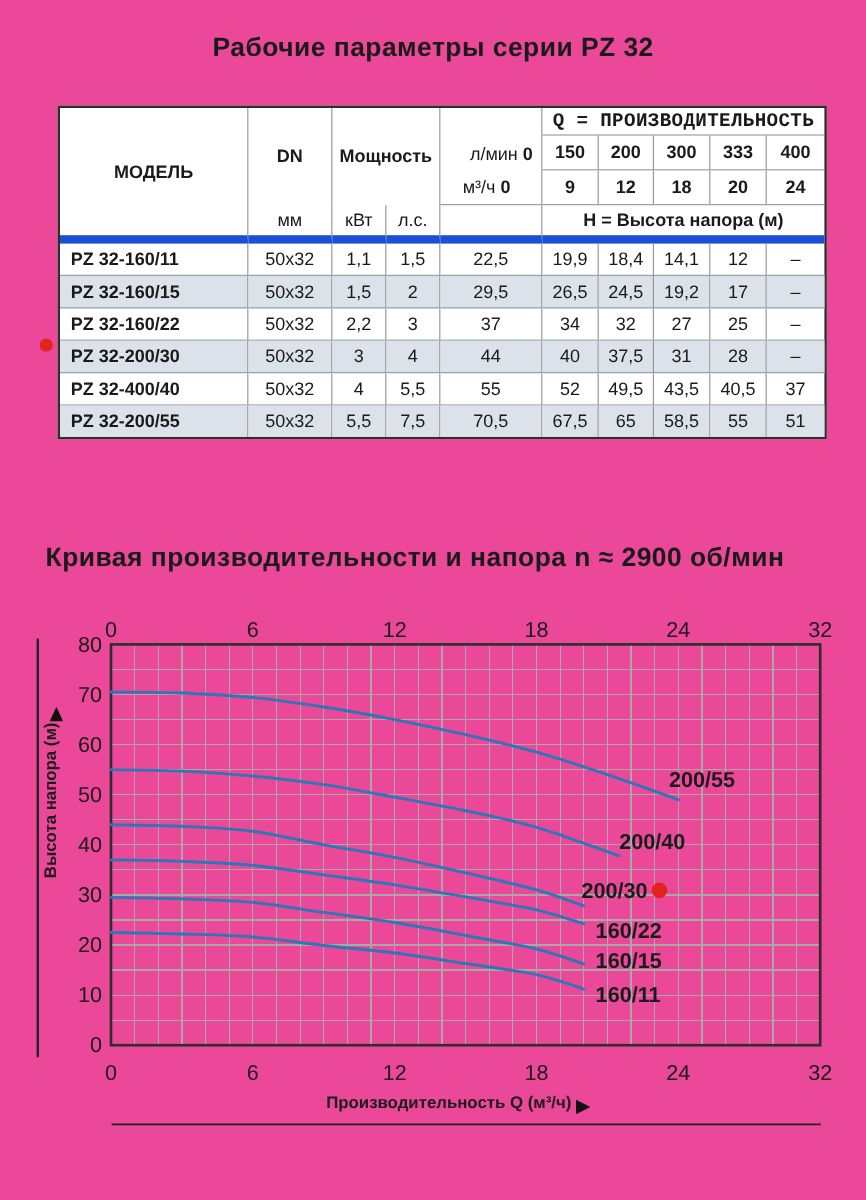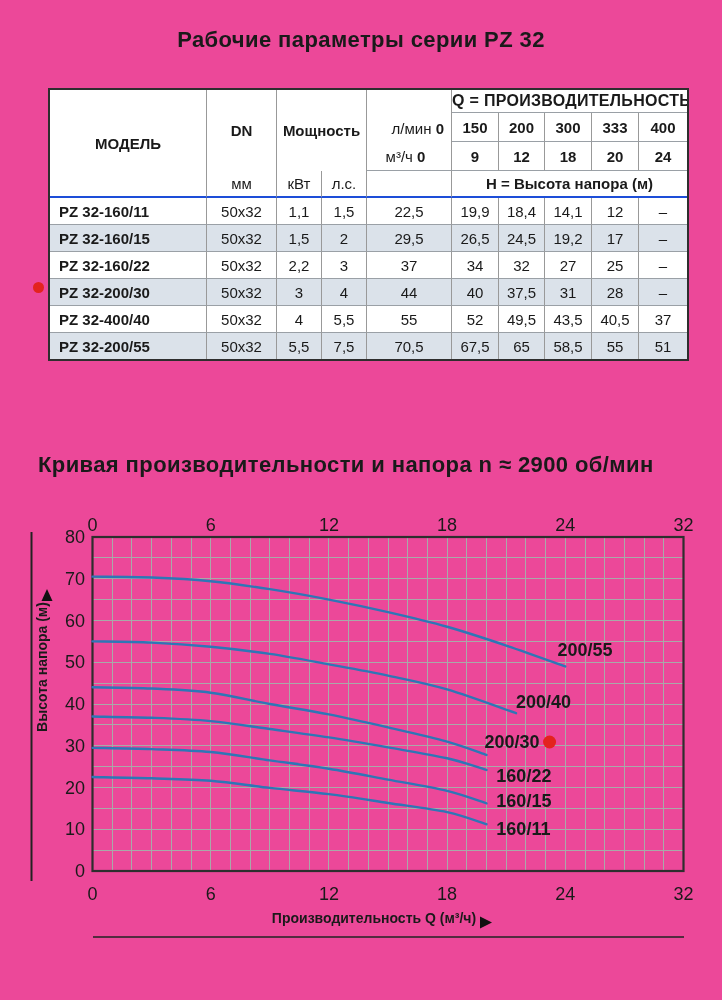--- a/index.html
+++ b/index.html
@@ -8,29 +8,29 @@
 
   .page-title { position:absolute; top:27px; left:0; width:722px; text-align:center;
                 font-size:22px; font-weight:bold; letter-spacing:.4px; }
 
   .table-wrap { position:absolute; left:48px; top:88px; border:2px solid #2e2e2e; background:#fff; }
   table.ptable { border-collapse:separate; border-spacing:0; table-layout:fixed; width:637px;
                  font-size:15px; color:#1a1a1a; }
   .ptable td { padding:0; text-align:center; vertical-align:middle; overflow:hidden; white-space:nowrap; }
   .ptable .br  { border-right:1px solid #999; }
   .ptable .bb  { border-bottom:1px solid #9aa0a6; }
-  .ptable .bb2 { border-bottom:2px solid #1d4ed8; }
+  .ptable .bb2 { border-bottom:7px solid #1d4ed8; }
   .ptable tr.hA td { height:22px; }
   .ptable tr.hB td { height:28px;margin-top:24px; }
   .ptable tr.hC td { height:28px; }
   .ptable tr.hD td { height:25px; }
   .ptable tbody td { height:26px; }
   .ptable tr.shade td { background:#dbe2ea; }
   .bold { font-weight:bold; }
-  .hdr-big { font-weight:bold; font-size:16px; letter-spacing:.3px; }
+  .hdr-big { font-weight:bold; font-size:16px; letter-spacing:.3px;font-family:Liberation Mono, monospace; }
   .c-model { text-align:left !important; padding-left:9px !important; font-weight:bold; }
   .flow-cell { text-align:right !important; padding-right:7px !important; vertical-align:bottom !important; padding-bottom:5px !important; }
   .flow-cell2 { text-align:center; padding-right:7px !important; }
 
   .row-marker { position:absolute; left:33px; top:282px; width:11px; height:11px;
                 border-radius:50%; }
 
   .chart-title { position:absolute; top:452px; left:38px; font-size:22px; font-weight:bold;
                  letter-spacing:.4px; }
 

